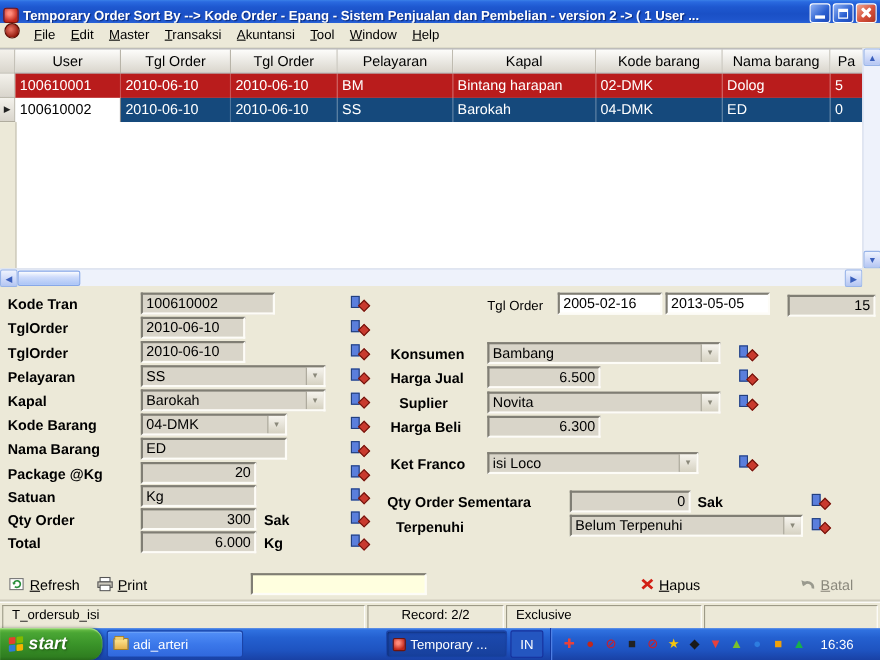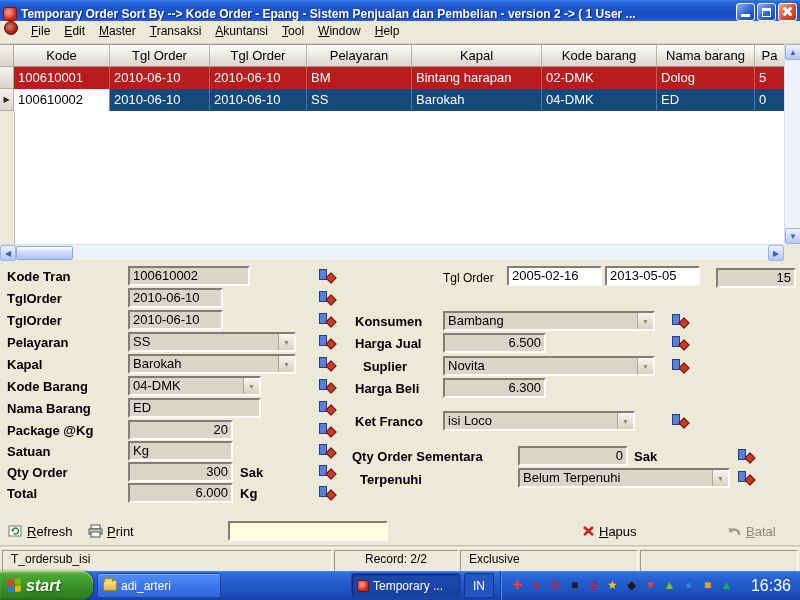--- a/index.html
+++ b/index.html
@@ -115,21 +115,21 @@
   .tray .ti:nth-of-type(3){color:#e01818}
   .tray .ti:nth-of-type(4){color:#222}
   .tray .ti:nth-of-type(5){color:#e01818}
   .tray .ti:nth-of-type(6){color:#f4c50e}
   .tray .ti:nth-of-type(7){color:#1a1a1a}
   .tray .ti:nth-of-type(8){color:#e8413c}
   .tray .ti:nth-of-type(9){color:#7ac02c}
   .tray .ti:nth-of-type(10){color:#2d7de0}
   .tray .ti:nth-of-type(11){color:#f0a10a}
   .tray .ti:nth-of-type(12){color:#18b04b}
-  .clock{margin-left:auto;padding-right:9px;color:#fff;font-size:16px}
+  .clock{margin-left:auto;padding-right:24px;color:#fff;font-size:12px}
 </style>
 </head>
 <body>
 
 <div class="screen">
 
   <div class="titlebar">
     <span class="app-icon"></span>
     <span class="title-text">Temporary Order Sort By --&gt; Kode Order - Epang - Sistem Penjualan dan Pembelian - version 2      -&gt; ( 1 User ...</span>
     <span class="winbtn min">
@@ -151,21 +151,21 @@
     <span class="menu-item">Transaksi</span>
     <span class="menu-item">Akuntansi</span>
     <span class="menu-item">Tool</span>
     <span class="menu-item">Window</span>
     <span class="menu-item">Help</span>
   </div>
 
   <div class="grid">
     <div class="grow">
       <div class="rh"></div>
-      <div class="hc c0">Kode</div>
+      <div class="hc c0">User</div>
       <div class="hc c1">Tgl Order</div>
       <div class="hc c2">Tgl Order</div>
       <div class="hc c3">Pelayaran</div>
       <div class="hc c4">Kapal</div>
       <div class="hc c5">Kode barang</div>
       <div class="hc c6">Nama barang</div>
       <div class="hc c7">Pa</div>
     </div>
     <div class="grow row-teal">
       <div class="rh"></div>

